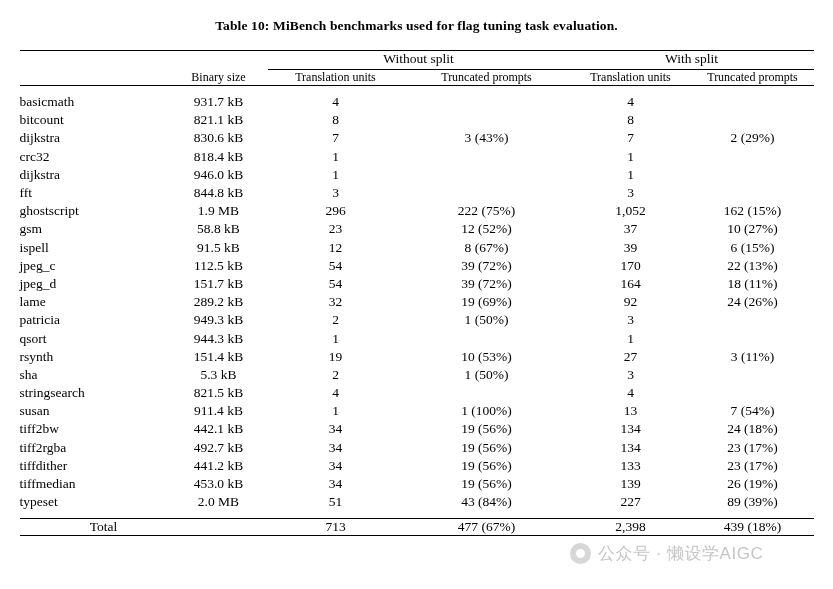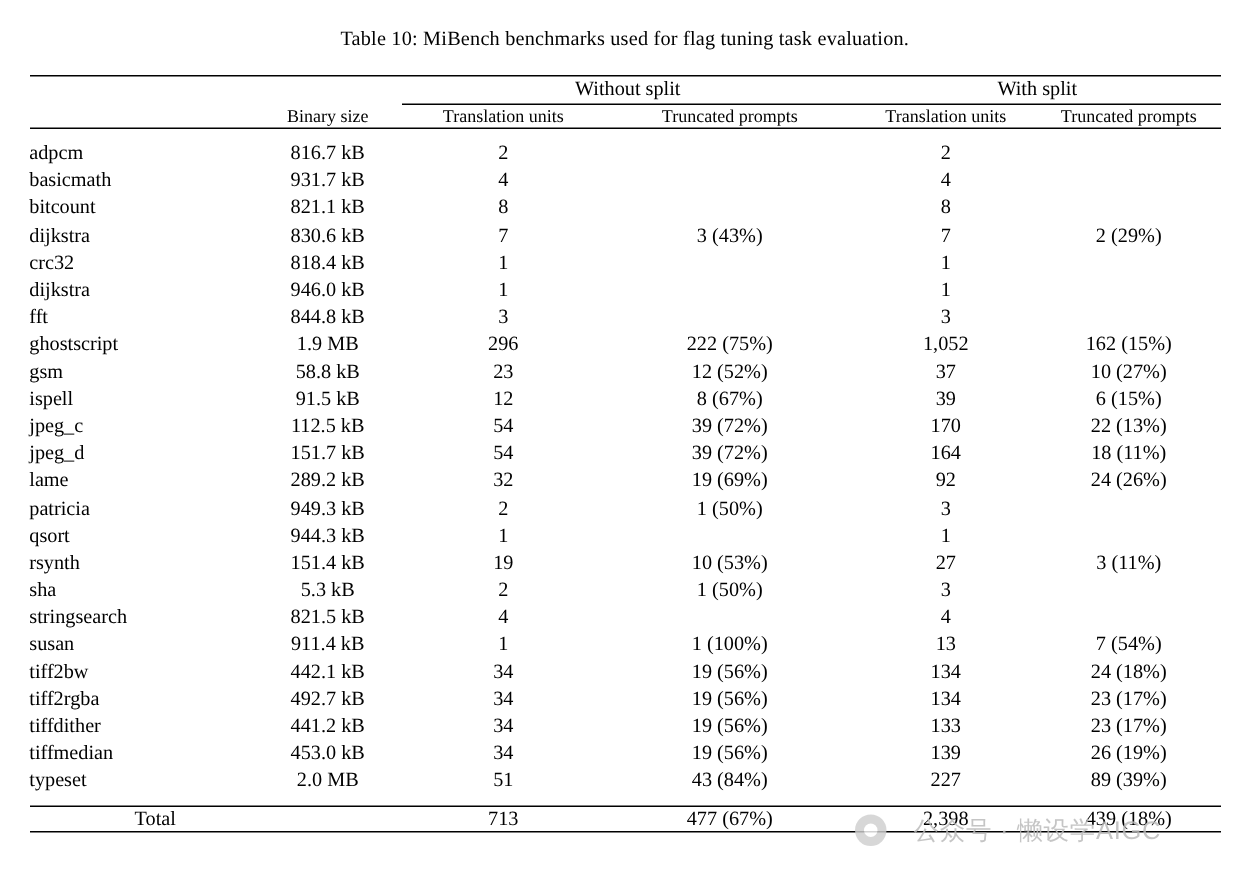--- a/index.html
+++ b/index.html
@@ -20,20 +20,21 @@
     width: 833px;
     height: 589px;
     box-sizing: border-box;
     padding: 14px 14px 0 14px;
   }
   .caption {
     text-align: center;
     font-size: 13.5px;
     margin: 4px 0 10px 0;
     letter-spacing: 0.01em;
+    font-weight: bold;
   }
   table.bench {
     border-collapse: collapse;
     width: 794px;
     margin: 16px auto;
     font-size: 13.5px;
   }
   table.bench td, table.bench th {
     padding: 0;
     font-weight: normal;
@@ -127,21 +128,21 @@
     top: 542px;
     font-family: "Liberation Sans", sans-serif;
     font-size: 17px;
     color: #b9b9b9;
     opacity: 0.82;
     letter-spacing: 0.5px;
     white-space: nowrap;
     pointer-events: none;
     display: flex;
     align-items: center;
-    gap: 18px;
+    gap: 7px;
   }
   .watermark .wm-logo {
     width: 21px;
     height: 21px;
     border-radius: 50%;
     background: #cfcfcf;
     display: inline-block;
     position: relative;
     flex: none;
   }
@@ -196,28 +197,20 @@
       </tr>
       <tr class="rule-mid">
           <td colspan="6"></td>
         </tr>
       <tr class="spacer-row">
           <td colspan="6"></td>
         </tr>
     </thead>
     <tbody class="body" id="rows-body">
         <tr>
-          <td class="name">adpcm</td>
-          <td class="size">816.7 kB</td>
-          <td class="num">2</td>
-          <td class="num"></td>
-          <td class="num">2</td>
-          <td class="num"></td>
-        </tr>
-        <tr>
           <td class="name">basicmath</td>
           <td class="size">931.7 kB</td>
           <td class="num">4</td>
           <td class="num"></td>
           <td class="num">4</td>
           <td class="num"></td>
         </tr>
         <tr>
           <td class="name">bitcount</td>
           <td class="size">821.1 kB</td>

